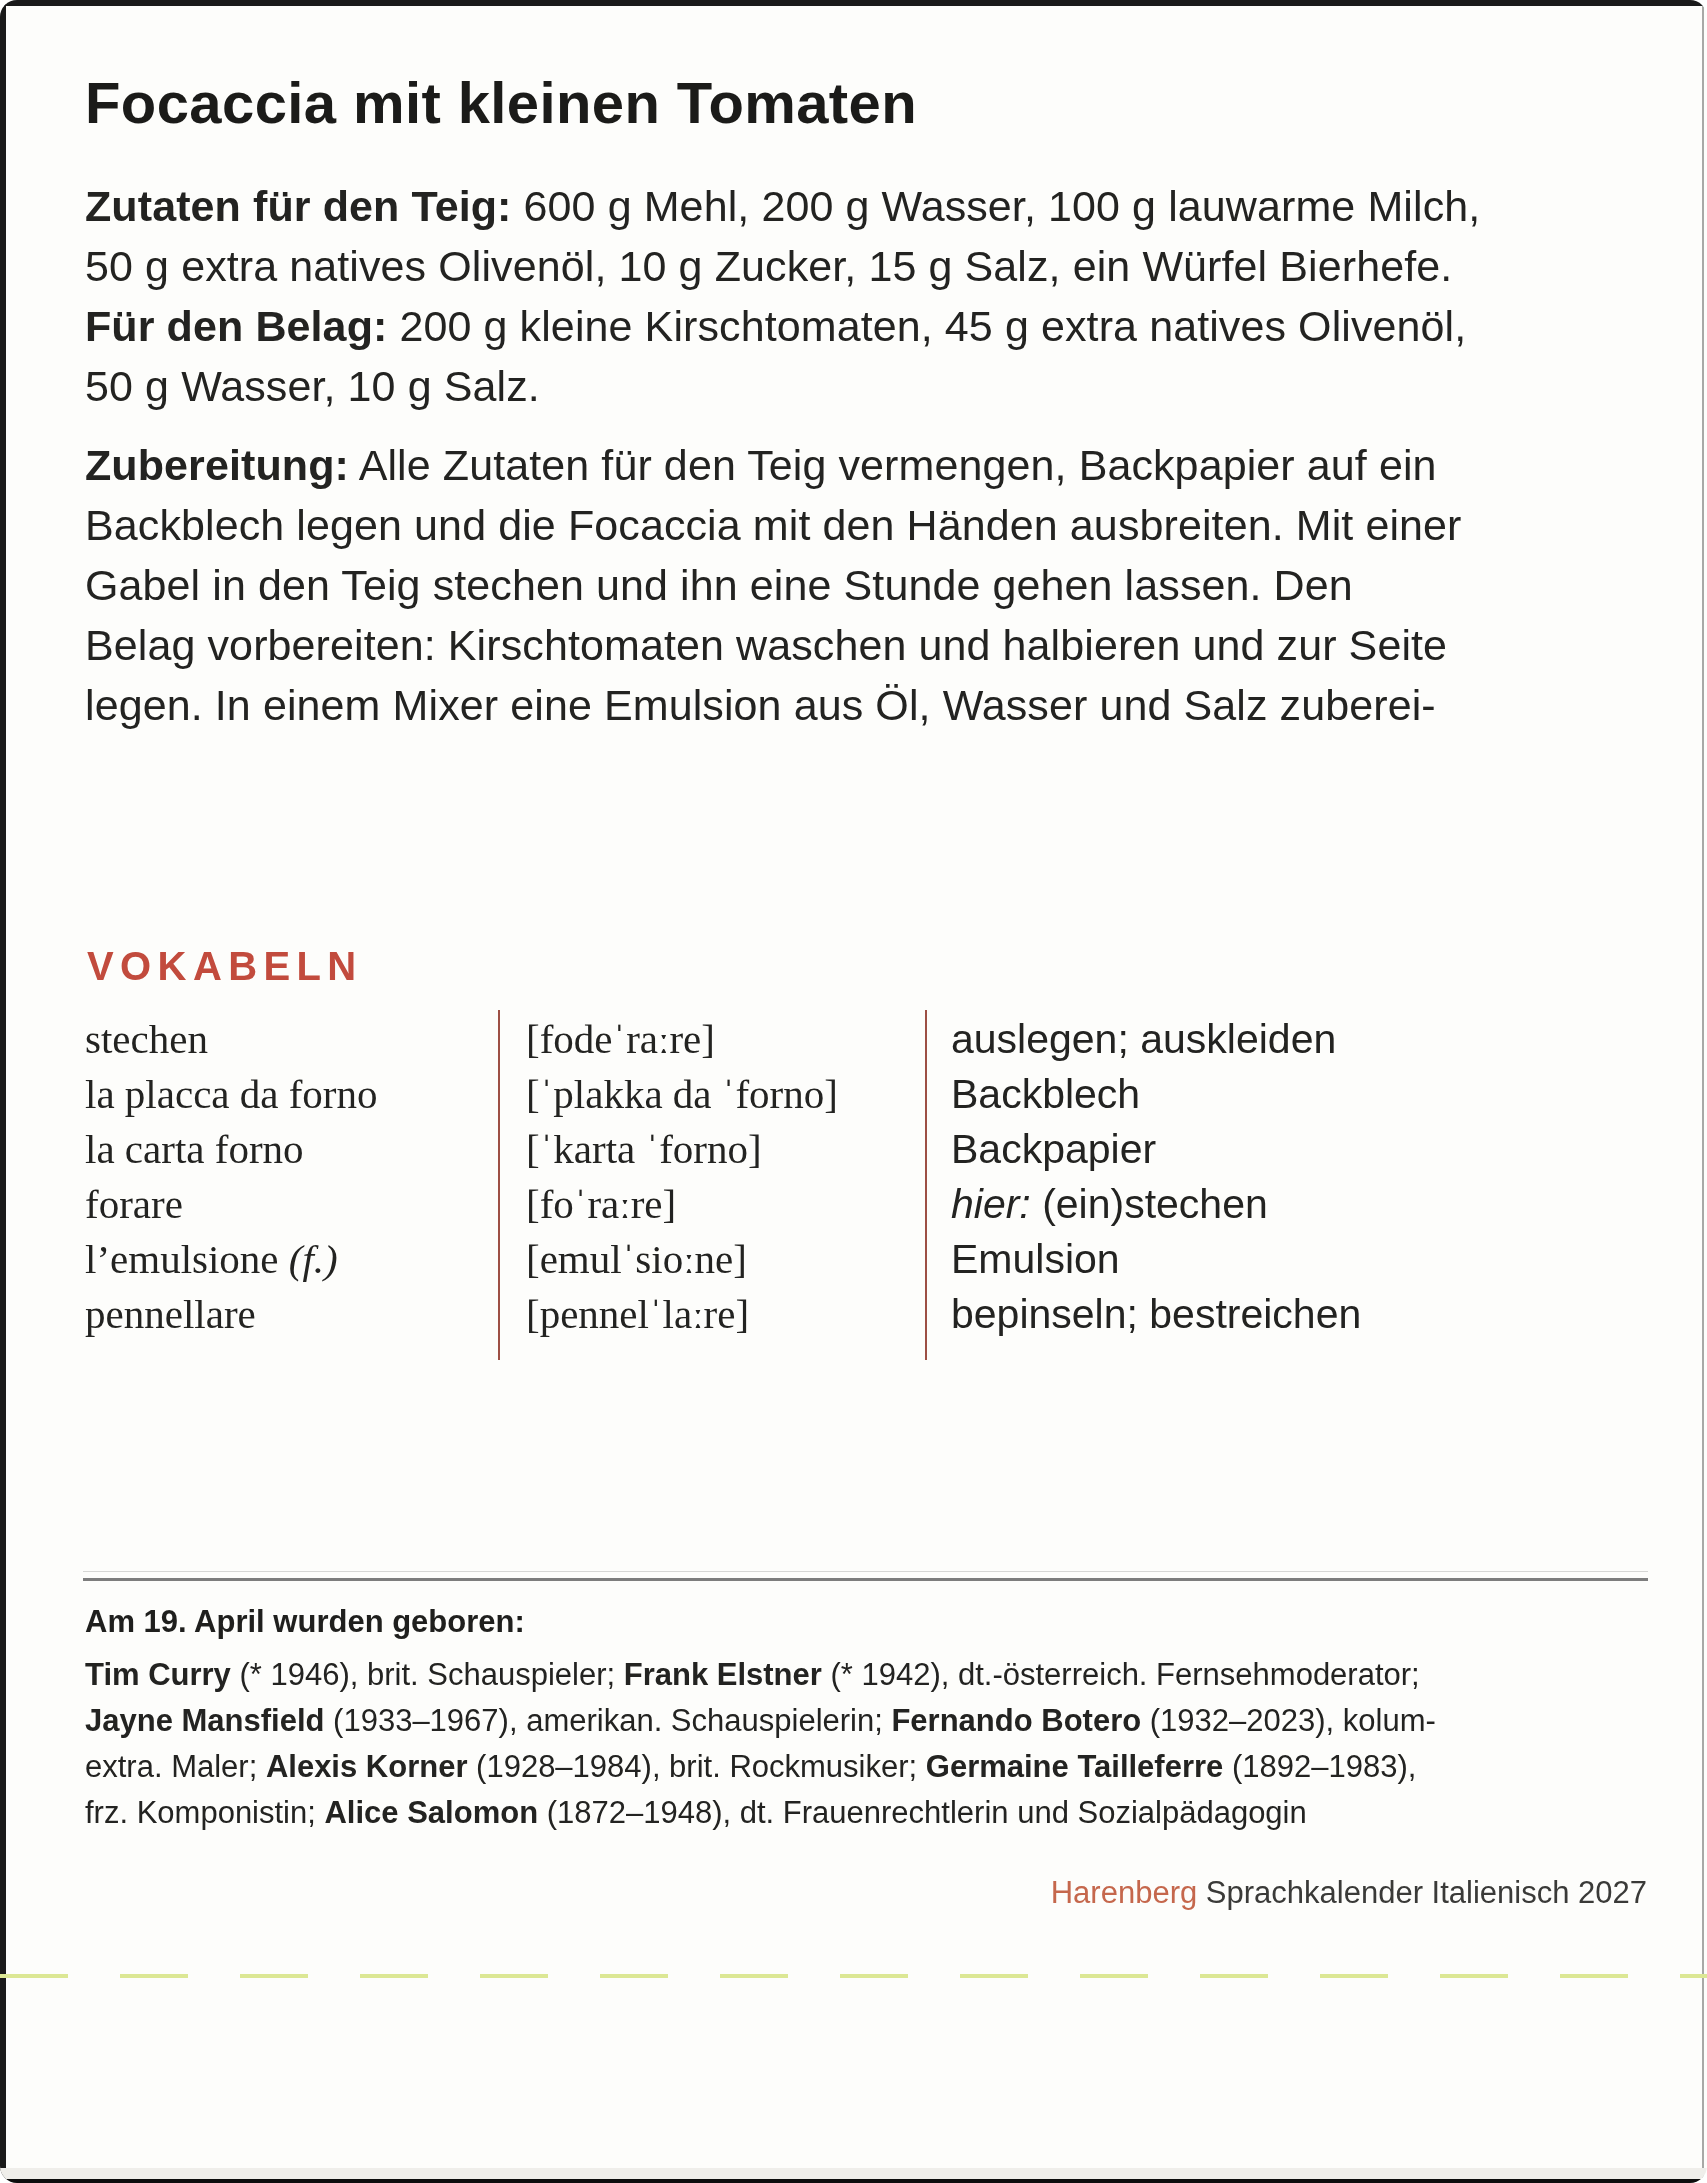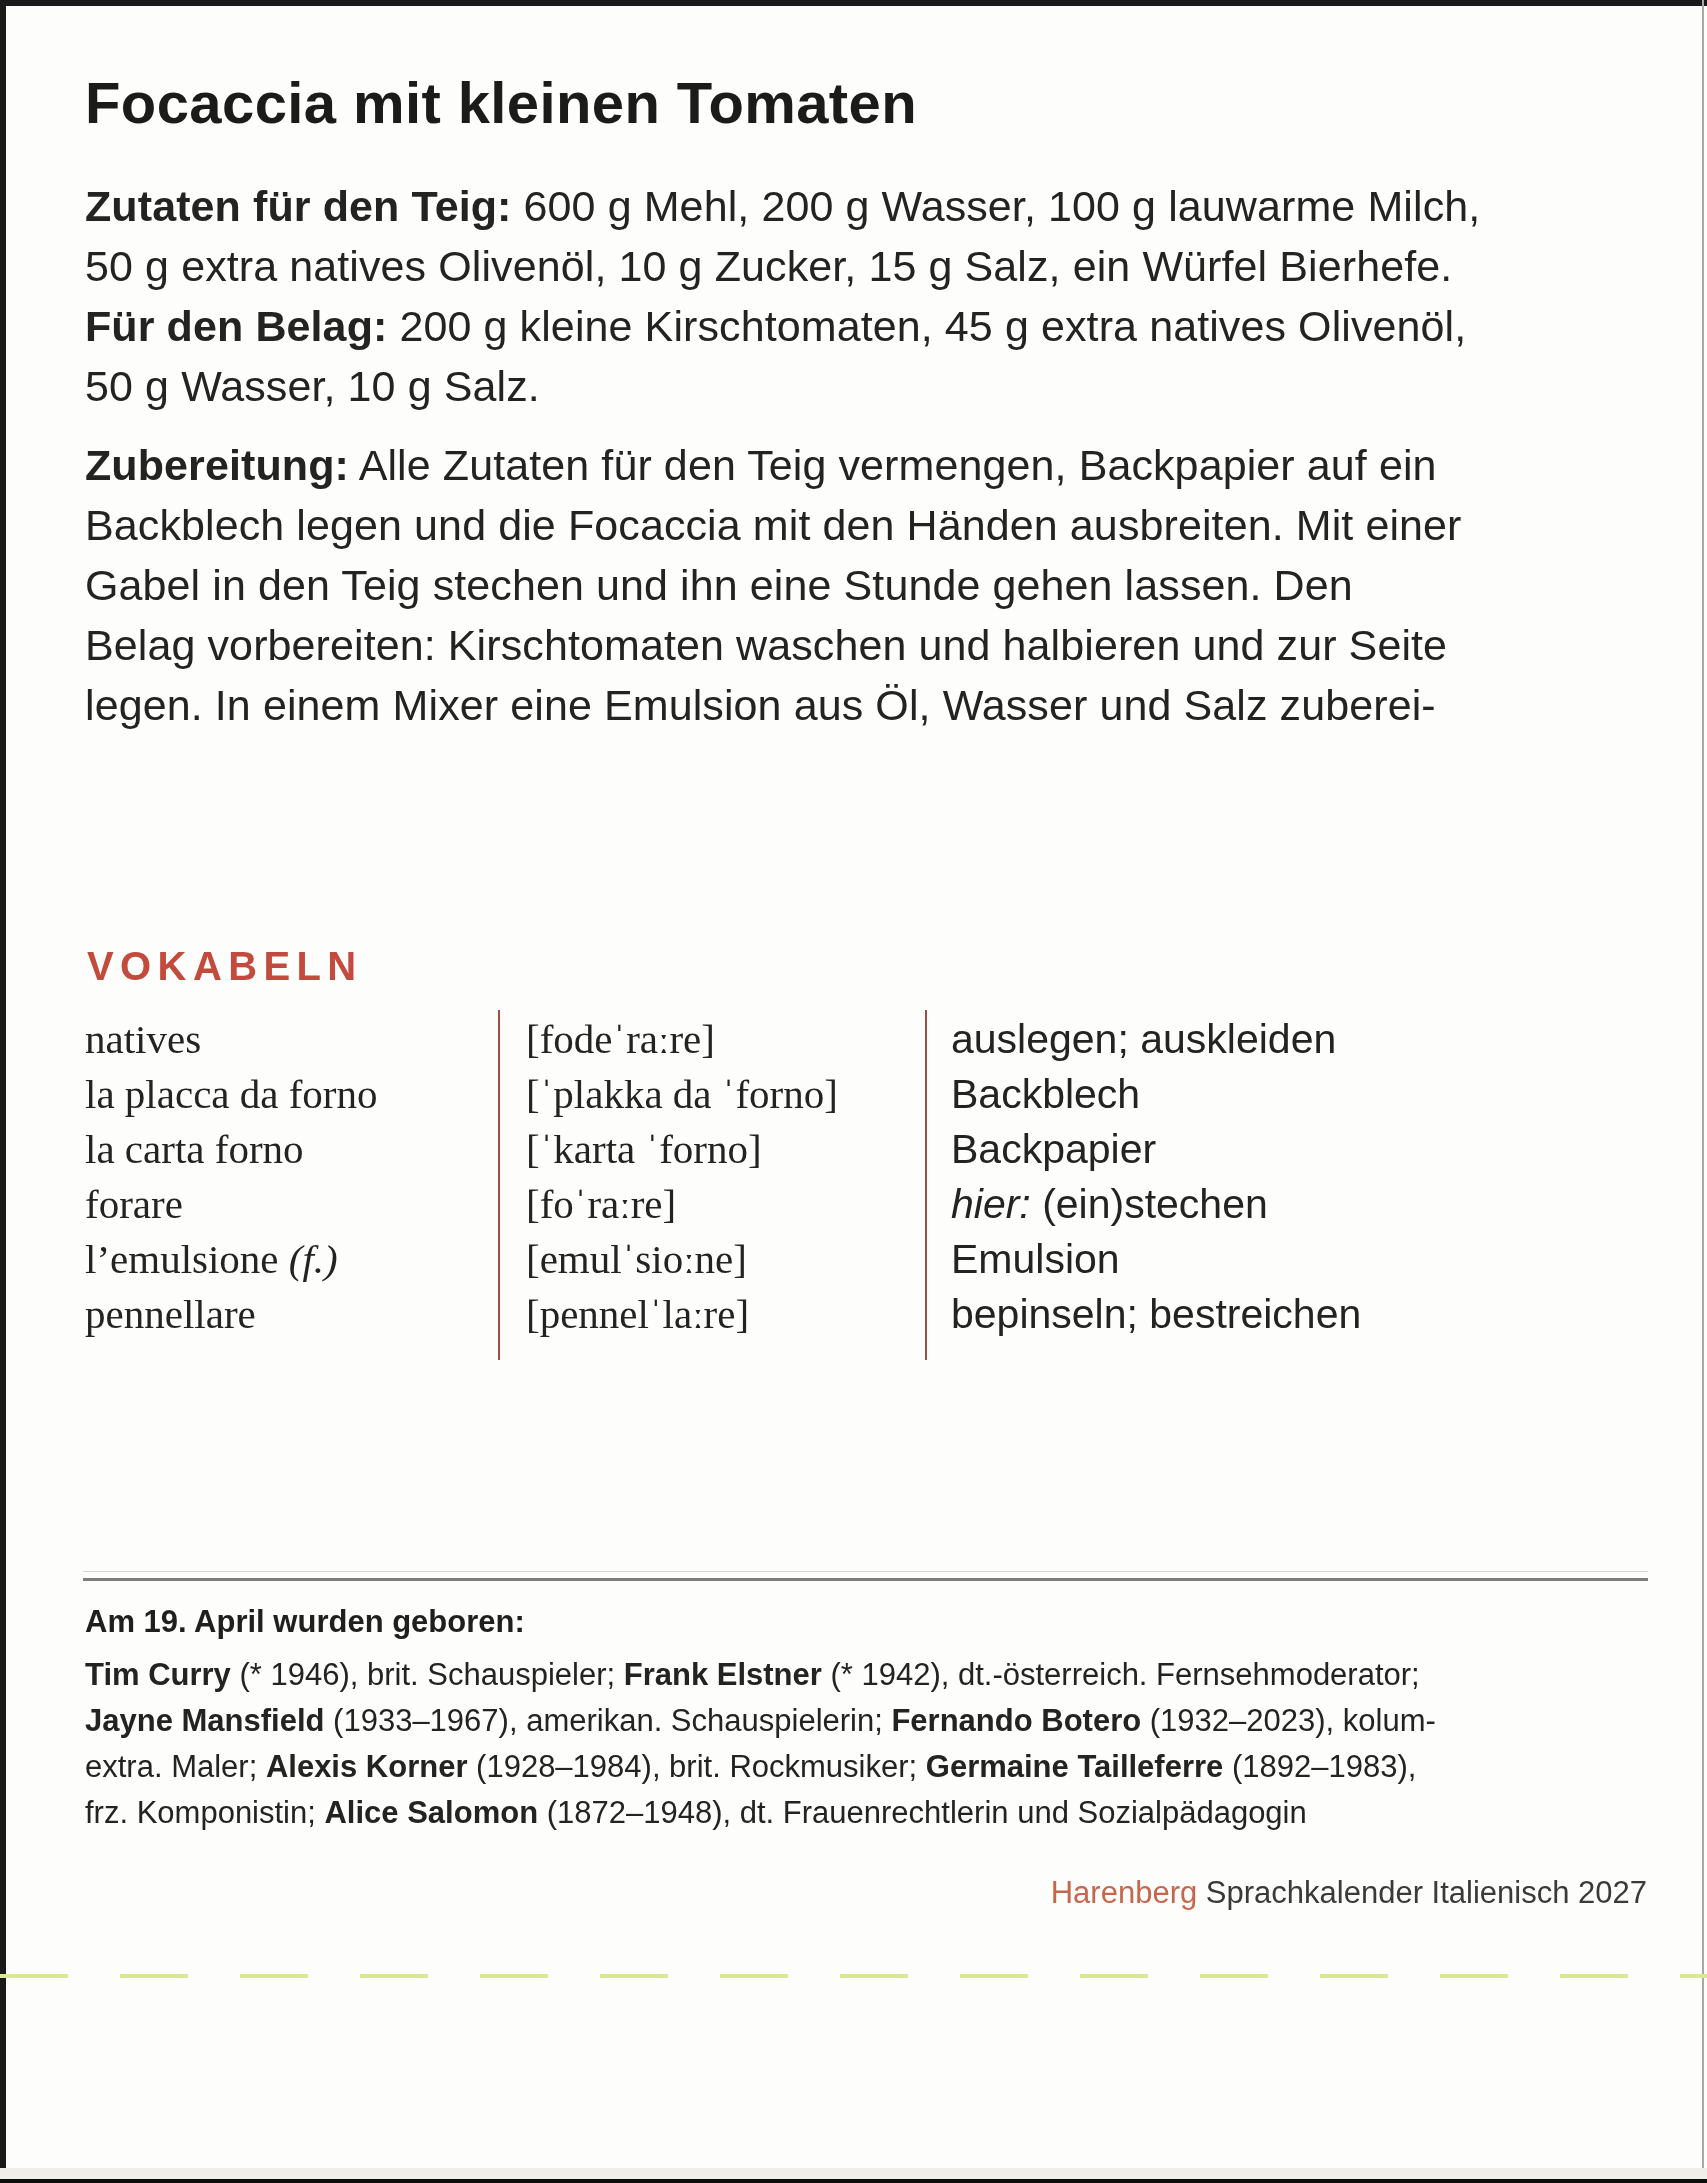--- a/index.html
+++ b/index.html
@@ -1,19 +1,19 @@
 <!DOCTYPE html>
 <html style="font-size:11.4px"><head>
 <meta charset="utf-8">
 <style>
   html,body { margin:0; padding:0; background:#ffffff; }
   .page {
     position:relative; width:1707px; height:2183px;
     background:#fdfdfb; overflow:hidden;
-    font-family:"Liberation Sans", sans-serif; color:#232321;
+    font-family:"Liberation Sans", sans-serif; color:#232321;border-radius:17px;
   }
   .abs { position:absolute; }
   .b { font-weight:bold; }
   .i { font-style:italic; }
 
   .title { font-size:58px; font-weight:bold; letter-spacing:0.4px; color:#1b1b19; line-height:1; }
 
   .body-text { font-size:43px; line-height:60px; letter-spacing:0.1px; }
   .body-text .line { height:60px; white-space:nowrap; }
 
@@ -72,21 +72,21 @@
     <div class="line"><span>Backblech legen und die Focaccia mit den Händen ausbreiten. Mit einer</span></div>
     <div class="line"><span>Gabel in den Teig stechen und ihn eine Stunde gehen lassen. Den</span></div>
     <div class="line"><span>Belag vorbereiten: Kirschtomaten waschen und halbieren und zur Seite</span></div>
     <div class="line"><span>legen. In einem Mixer eine Emulsion aus Öl, Wasser und Salz zuberei-</span></div>
   </div>
 
   <div class="abs vok-heading" style="top:942px; left:87px;">VOKABELN</div>
 
   <div class="abs vocab-table" style="top:1012px; left:85px;">
     <div class="vocab-row">
-      <div class="vc1"><span>natives</span></div>
+      <div class="vc1"><span>stechen</span></div>
       <div class="vc2">[fodeˈraːre]</div>
       <div class="vc3"><span>auslegen; auskleiden</span></div>
     </div>
     <div class="vocab-row">
       <div class="vc1"><span>la placca da forno</span></div>
       <div class="vc2">[ˈplakka da ˈforno]</div>
       <div class="vc3"><span>Backblech</span></div>
     </div>
     <div class="vocab-row">
       <div class="vc1"><span>la carta forno</span></div>

